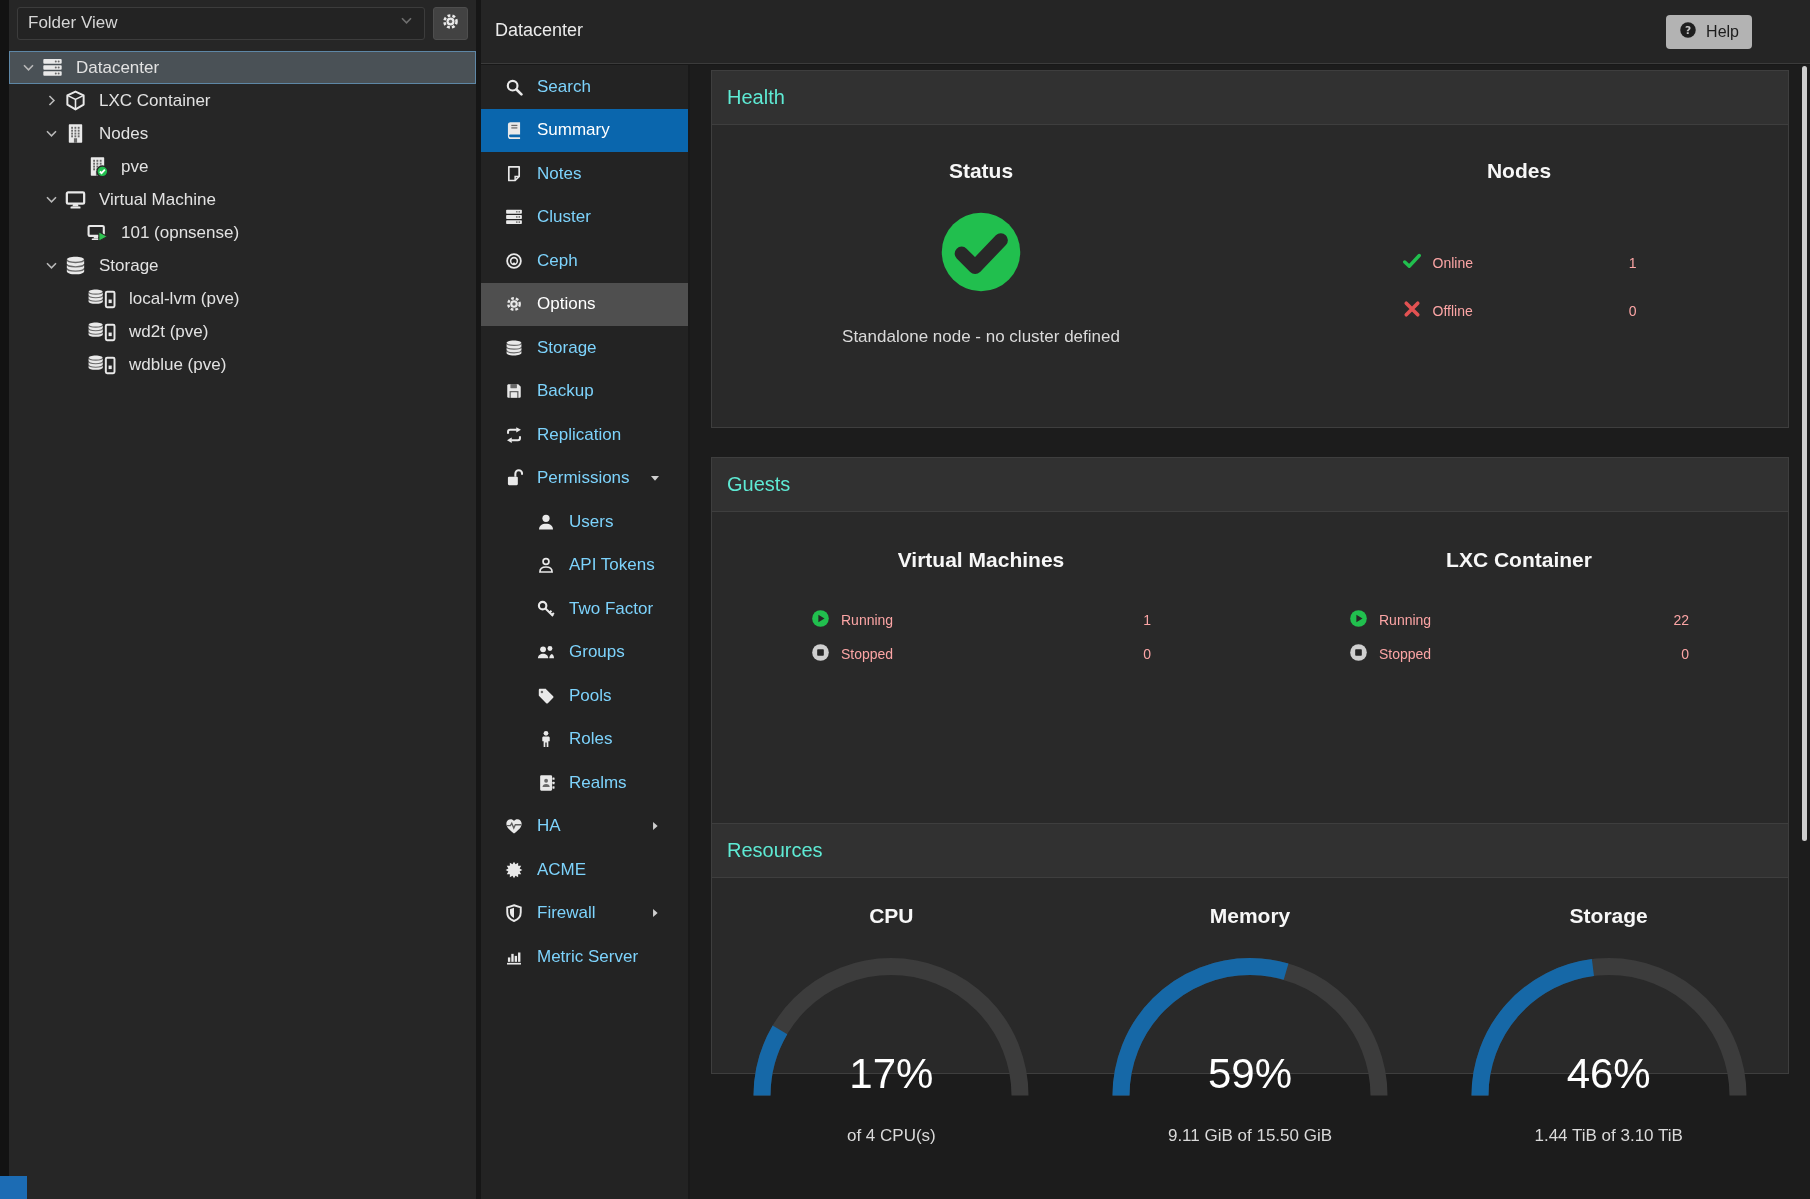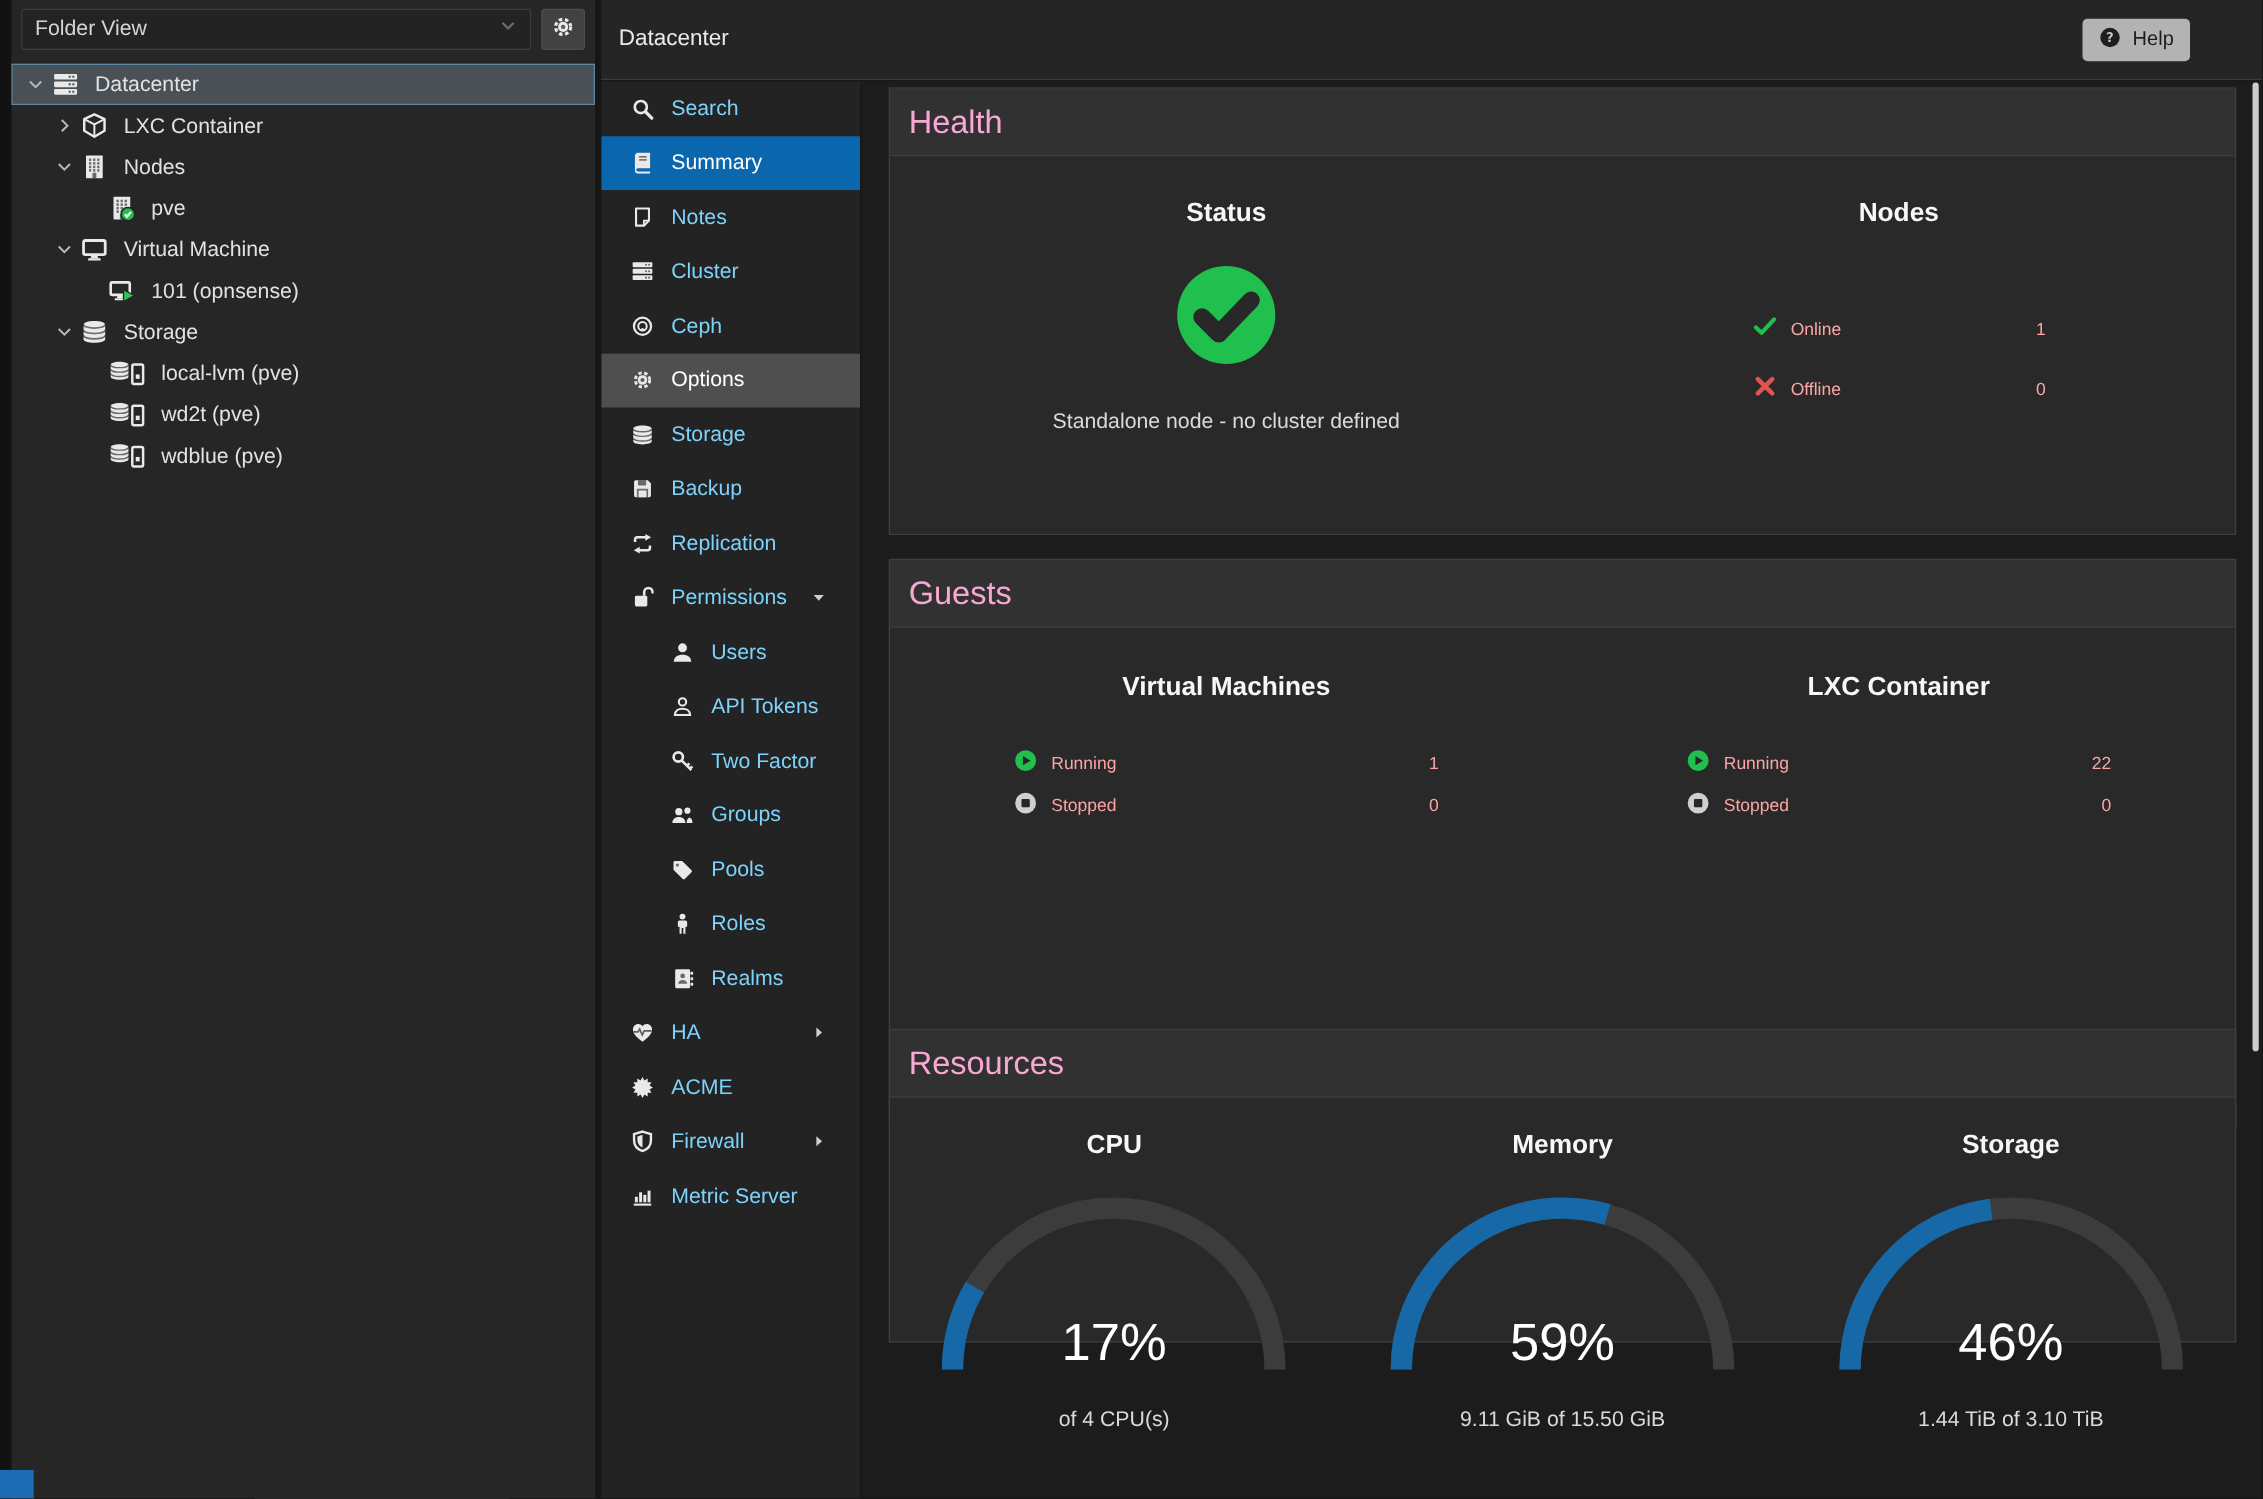--- a/index.html
+++ b/index.html
@@ -43,25 +43,25 @@
   .n-row .n-ic{width:22px;display:flex;justify-content:center;align-items:center;margin-right:12px;flex:none}
   .n-row.indent{padding-left:54px}
   .n-row.selected{background:#0a66ad;color:#fff}
   .n-row.hover{background:#4f4f4f;color:#fff}
   .n-arrow{position:absolute;right:26px;top:0;bottom:0;display:flex;align-items:center}
 
   
   .content{position:absolute;left:690px;top:65px;width:1120px;height:1134px;background:#1c1c1c;z-index:1}
   .panel{position:absolute;left:21px;width:1078px;background:#292929;border:1px solid #3e3e3e;box-sizing:border-box}
   .panel-health{top:5px;height:358px}
-  .panel-guests{top:382px;height:455px}
+  .panel-guests{top:392px;height:455px}
   .panel-resources{top:758px;height:251px}
   .p-hd{height:54px;display:flex;align-items:center;padding-left:15px;background:#313131;
       border-bottom:1px solid #3e3e3e;box-sizing:border-box}
-  .p-title{font-size:26px;color:#f9a8d4}
+  .p-title{font-size:20px;color:#5eead4}
   .p-bd{display:flex}
   .col{flex:1;display:flex;flex-direction:column;align-items:center}
   .col-hd{margin:0;font-size:21px;font-weight:bold;color:#f7f7f7}
 
   .panel-health .p-bd{padding-top:34px}
   .big-check{margin-top:26px;display:flex}
   .status-msg{margin-top:32px;font-size:17px;color:#dadada}
   .kv-rows{margin-top:40px;width:235px}
   .kv-rows.wide{width:340px;margin-top:22px}
   .kv-row{display:flex;align-items:flex-end;height:48px;font-size:14px;color:#fca5a5}

